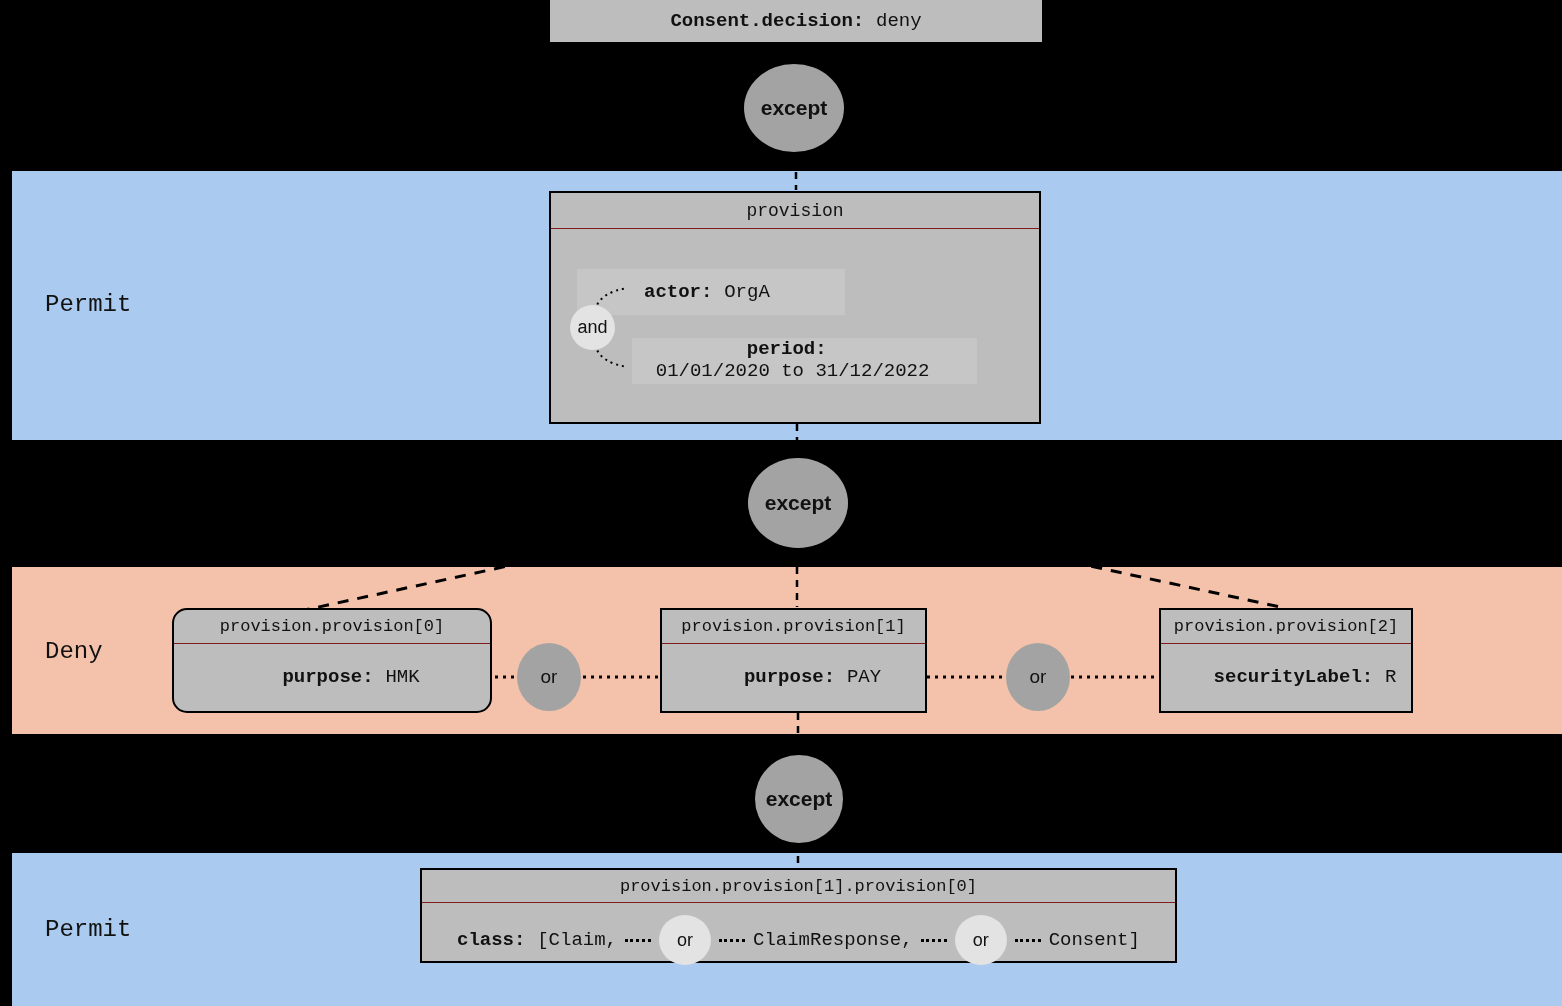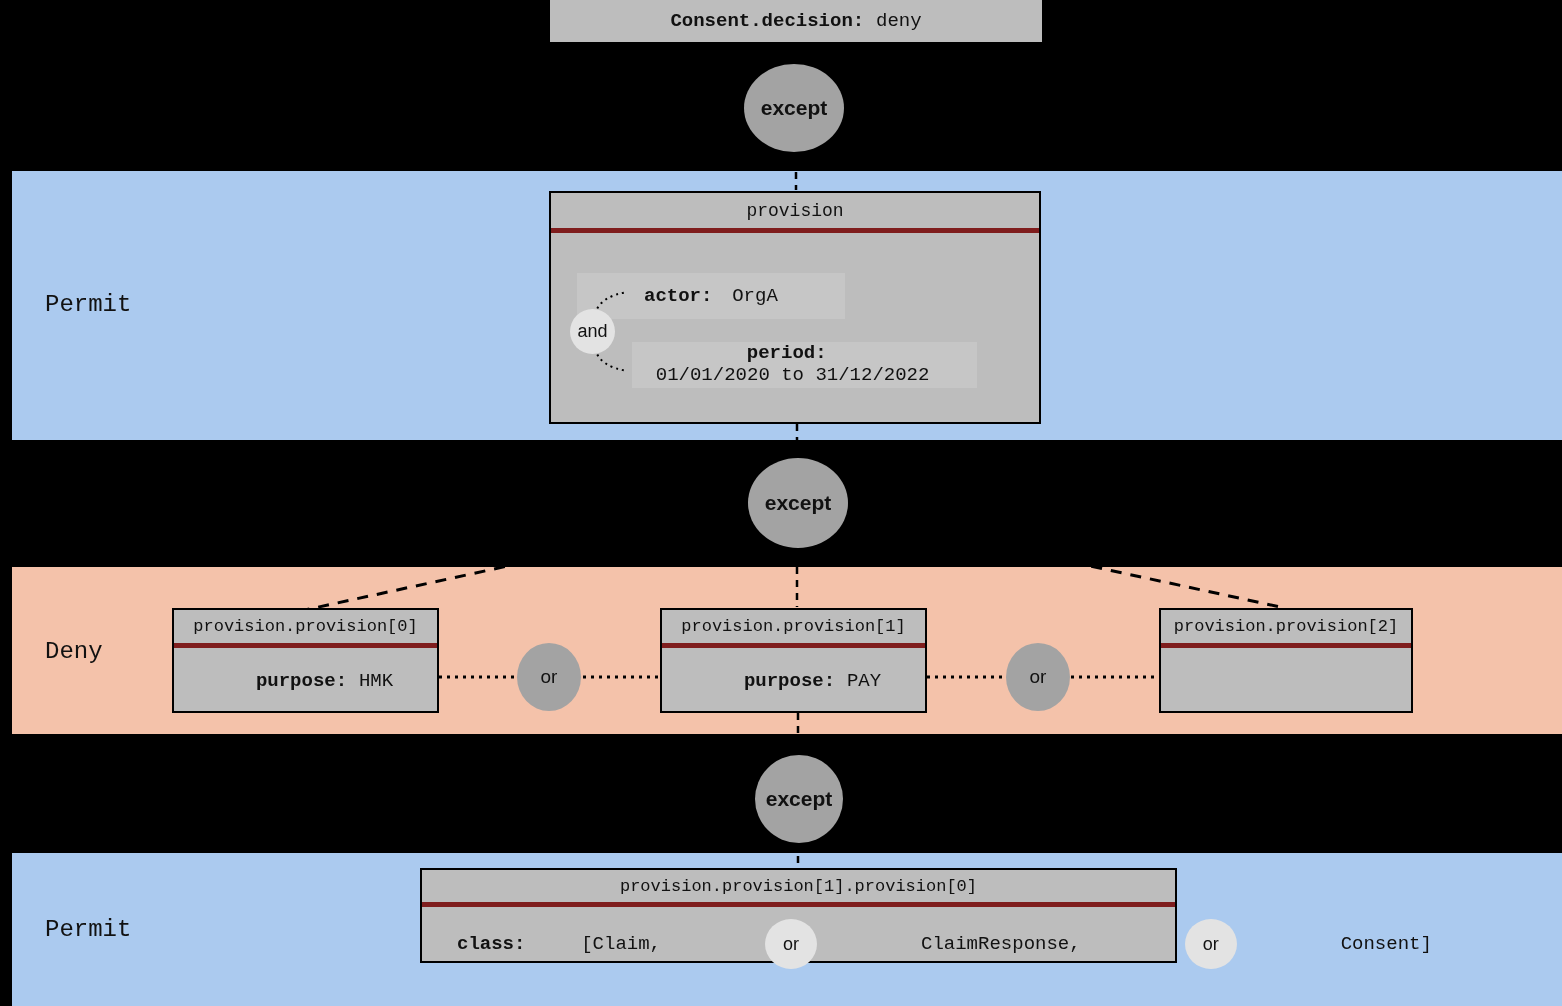--- a/index.html
+++ b/index.html
@@ -12,21 +12,21 @@
   #band-deny{top:567px;height:167px;}
   #band-permit-bottom{top:853px;height:153px;}
   .band-label{position:absolute;left:33px;z-index:3;font-weight:normal;font-size:24px;letter-spacing:0px;}
   #label-permit-top{top:291px;}
   #label-deny{top:638px;}
   #label-permit-bottom{top:916px;}
 
   svg.overlay{position:absolute;left:0;top:0;z-index:1;}
 
   .nodebox{position:absolute;z-index:2;background:#bdbdbd;border:2px solid #000;box-sizing:border-box;}
-  .nodebox .hdr{border-bottom:5px solid #7f1d1d;display:flex;align-items:center;justify-content:center;}
+  .nodebox .hdr{border-bottom:1px solid #7f1d1d;display:flex;align-items:center;justify-content:center;}
   .mono-bold{font-weight:bold;}
   .val{margin-left:0.62em;}
 
   
   #title-box{position:absolute;left:538px;top:0;width:492px;height:42px;background:#bdbdbd;z-index:2;
              display:flex;align-items:center;justify-content:center;font-size:19px;}
 
   
   .blob{position:absolute;background:#a3a3a3;border-radius:50%;display:flex;align-items:center;justify-content:center;
         font-family:"Liberation Sans","DejaVu Sans",sans-serif;z-index:3;}
@@ -39,39 +39,39 @@
   #or-2{left:994px;top:643px;width:64px;height:68px;}
 
   
   #prov-box{left:537px;top:191px;width:492px;height:233px;}
   #prov-box .hdr{height:35px;font-size:18px;}
   #prov-body{position:relative;height:192px;}
   .hl{position:absolute;background:#c6c6c6;}
   #hl-actor{left:26px;top:40px;width:268px;height:46px;}
   #hl-period{left:81px;top:109px;width:345px;height:46px;}
   .attr-row{position:absolute;display:flex;align-items:center;height:46px;font-size:19px;z-index:2;}
-  #row-actor{left:93px;top:40px;gap:8px;}
+  #row-actor{left:93px;top:40px;}
   #row-period{left:93px;top:109px;flex-direction:column;}
   #and-blob{position:absolute;left:19px;top:76px;width:45px;height:45px;background:#e3e3e3;border-radius:50%;
             display:flex;align-items:center;justify-content:center;
             font-family:"Liberation Sans","DejaVu Sans",sans-serif;font-size:18px;z-index:2;}
   #prov-arcs{position:absolute;left:0;top:0;z-index:1;}
 
   
   .deny-box{top:608px;height:105px;}
   .deny-box .hdr{height:33px;font-size:17px;}
   .deny-box .bdy{height:66px;display:flex;align-items:center;justify-content:center;font-size:19px;padding-left:38px;}
-  #deny-0{left:160px;width:267px;}
+  #deny-0{left:160px;width:320px;border-radius:15px;}
   #deny-1{left:648px;width:267px;}
   #deny-2{left:1147px;width:254px;}
 
   
   #class-box{left:408px;top:868px;width:757px;height:95px;}
   #class-box .hdr{height:32px;font-size:17px;}
-  #class-body{height:74px;display:flex;align-items:center;padding-left:35px;font-size:19px;gap:44px;}
+  #class-body{height:74px;display:flex;align-items:center;padding-left:35px;font-size:19px;}
   .dotseg{display:inline-block;width:26px;border-top:3px dotted #000;margin:0 8px;}
   .or-inline{width:52px;height:50px;background:#e3e3e3;border-radius:50%;flex:0 0 auto;
              display:flex;align-items:center;justify-content:center;
              font-family:"Liberation Sans","DejaVu Sans",sans-serif;font-size:18px;}
 </style>
 </head>
 <body>
 
 <div id="stage">
 
@@ -148,20 +148,24 @@
       <span class="val">PAY</span>
     </div>
   </div>
 
   <div class="blob orblob" id="or-2">
     <span>or</span>
   </div>
 
   <div class="nodebox deny-box" id="deny-2">
     <div class="hdr">provision.provision[2]</div>
+    <div class="bdy">
+      <span class="mono-bold">securityLabel:</span>
+      <span class="val">R</span>
+    </div>
   </div>
 
   <div class="blob except" id="except-3">
     <span>except</span>
   </div>
 
   <div class="nodebox" id="class-box">
     <div class="hdr">provision.provision[1].provision[0]</div>
     <div id="class-body">
       <span class="mono-bold">class:</span>

